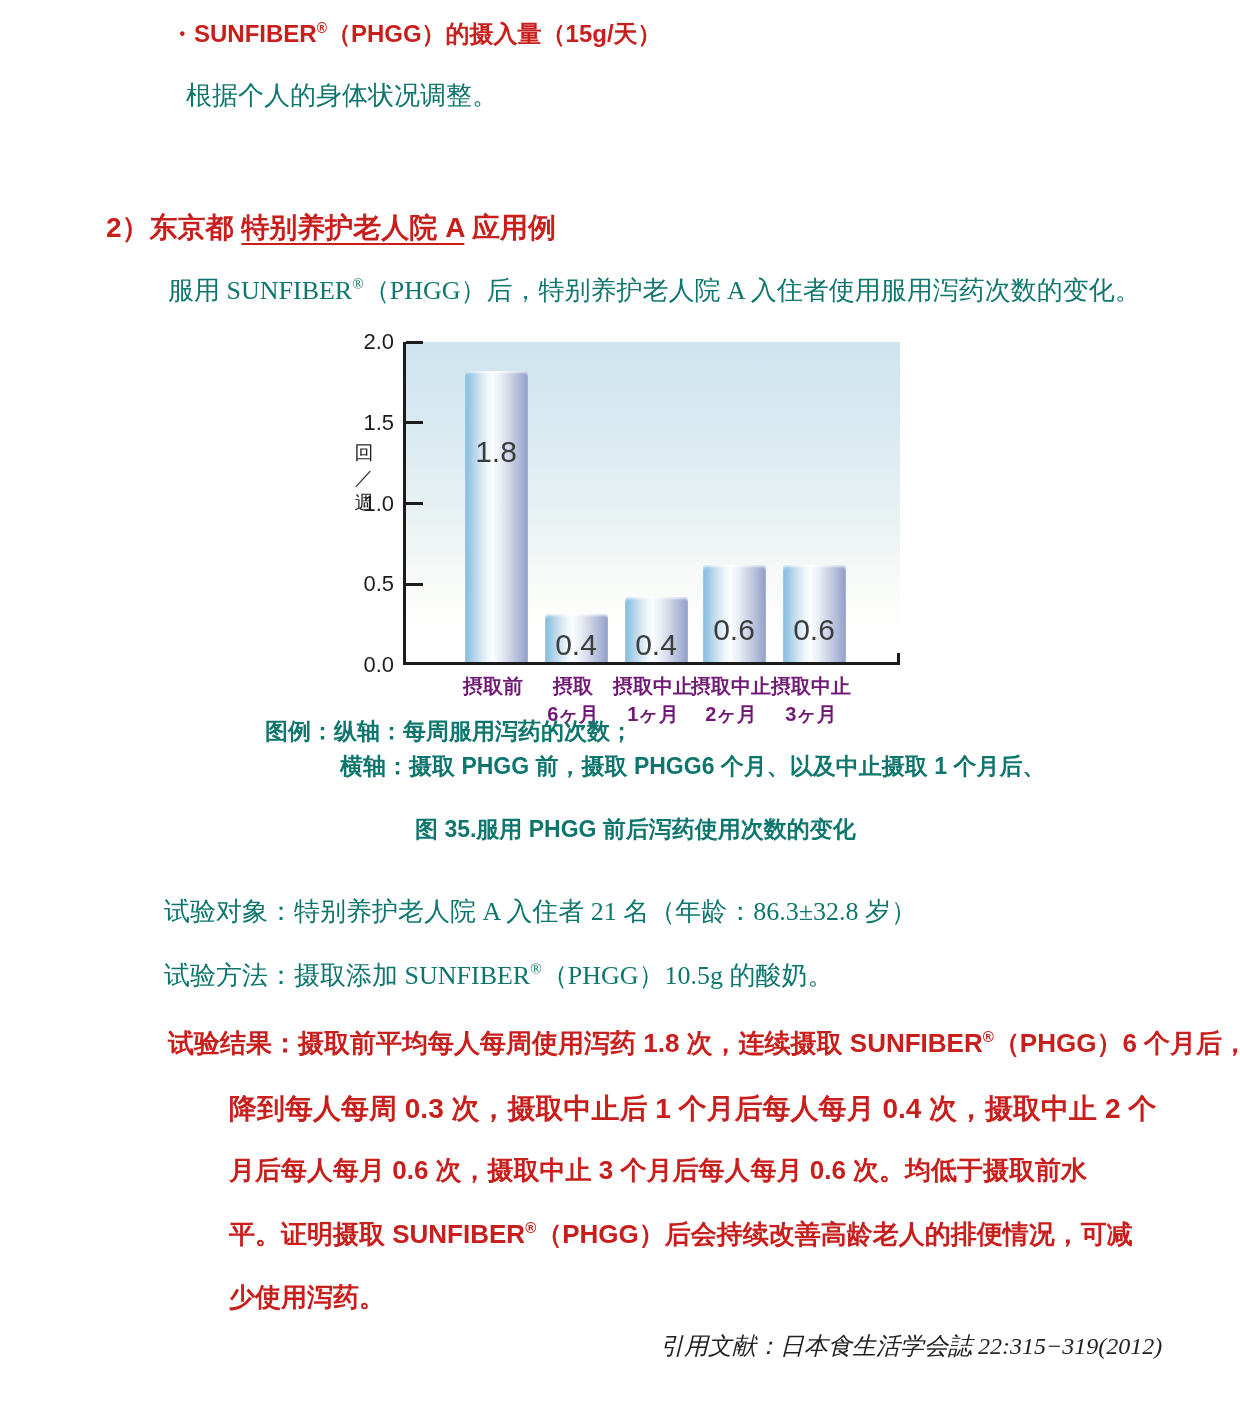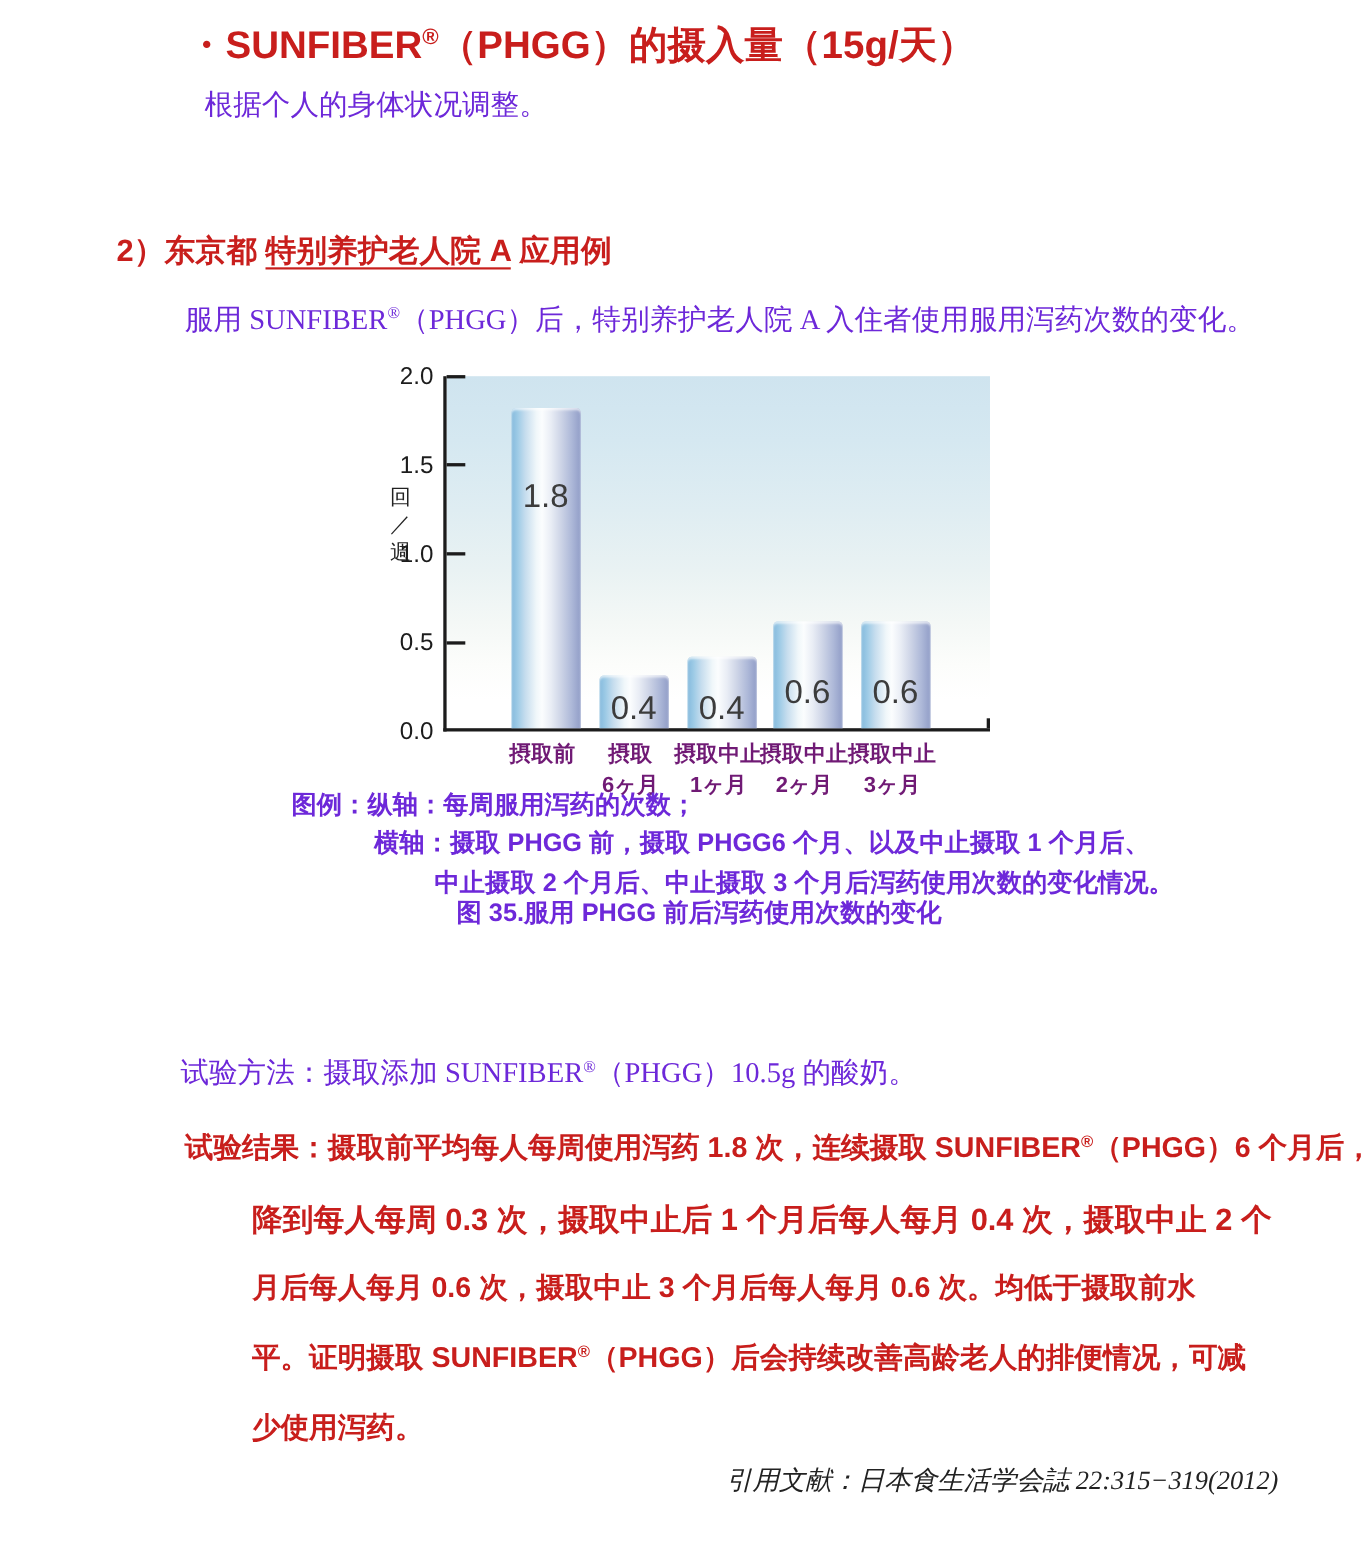--- a/index.html
+++ b/index.html
@@ -4,21 +4,21 @@
 <style>
   * { margin:0; padding:0; box-sizing:border-box; }
   html,body { background:#ffffff; }
   .page {
     position:relative; width:1240px; height:1407px; margin:0 auto;
     background:#ffffff; overflow:hidden;
     font-family:"Liberation Sans", sans-serif;
   }
   .abs { position:absolute; white-space:nowrap; }
   .red { color:#c81e1c; }
-  .blk { color:#6d28d9; }
+  .blk { color:#0f766e; }
   .serif { font-family:"Liberation Serif", serif; }
   .sans  { font-family:"Liberation Sans", sans-serif; }
   .bold { font-weight:bold; }
   sup { font-size:58%; vertical-align:super; line-height:0; }
   .u { text-decoration:underline; text-decoration-thickness:2px; text-underline-offset:6px;margin-top:44px; }
 
   
   .chart-area { position:absolute; left:330px; top:330px; width:600px; height:410px; }
   .plot {
     position:absolute; left:73px; top:12px; width:497px; height:323px;
@@ -56,21 +56,21 @@
     position:absolute; left:20px; top:110px; width:28px; text-align:center;
     font-size:19px; line-height:25px; color:#222;
     font-family:"Liberation Sans", sans-serif;
   }
 </style>
 </head>
 <body>
 
 <div class="page">
 
-  <div class="abs red bold sans" style="left:170px; top:18px; font-size:35px;">・SUNFIBER<sup>®</sup>（PHGG）的摄入量（15g/天）</div>
+  <div class="abs red bold sans" style="left:170px; top:18px; font-size:24px;">・SUNFIBER<sup>®</sup>（PHGG）的摄入量（15g/天）</div>
 
   <div class="abs blk serif" style="left:186px; top:78px; font-size:26px;">根据个人的身体状况调整。</div>
 
   <div class="abs red bold sans" style="left:106px; top:209px; font-size:28px;">2）东京都 <span class="u">特别养护老人院 A</span> 应用例</div>
 
   <div class="abs blk serif" style="left:168px; top:273px; font-size:26px;">服用 SUNFIBER<sup>®</sup>（PHGG）后，特别养护老人院 A 入住者使用服用泻药次数的变化。</div>
 
   <div class="chart-area">
     <div class="ylabel-stack">
         <div>回</div>
@@ -105,23 +105,23 @@
       <div class="xcat-label" style="left: 258px;">摂取中止
 1ヶ月</div>
       <div class="xcat-label" style="left: 336px;">摂取中止
 2ヶ月</div>
       <div class="xcat-label" style="left: 416px;">摂取中止
 3ヶ月</div>
     </div>
 
   <div class="abs blk bold sans" style="left:265px; top:716px; font-size:23px;">图例：纵轴：每周服用泻药的次数；</div>
   <div class="abs blk bold sans" style="left:340px; top:751px; font-size:23px;">横轴：摄取 PHGG 前，摄取 PHGG6 个月、以及中止摄取 1 个月后、</div>
-  <div class="abs blk bold sans" style="left:395px; top:787px; font-size:23px;">中止摄取 2 个月后、中止摄取 3 个月后泻药使用次数的变化情况。</div>
   <div class="abs blk bold sans" style="left:415px; top:814px; font-size:23px;">图 35.服用 PHGG 前后泻药使用次数的变化</div>
 
+  <div class="abs blk serif" style="left:164px; top:894px; font-size:26px;">试验对象：特别养护老人院 A 入住者 21 名（年龄：86.3±32.8 岁）</div>
   <div class="abs blk serif" style="left:164px; top:958px; font-size:26px;">试验方法：摄取添加 SUNFIBER<sup>®</sup>（PHGG）10.5g 的酸奶。</div>
 
   <div class="abs red bold sans" style="left:168px; top:1026px; font-size:26px;">试验结果：摄取前平均每人每周使用泻药 1.8 次，连续摄取 SUNFIBER<sup>®</sup>（PHGG）6 个月后，</div>
   <div class="abs red bold sans" style="left:229px; top:1090px; font-size:28px;">降到每人每周 0.3 次，摄取中止后 1 个月后每人每月 0.4 次，摄取中止 2 个</div>
   <div class="abs red bold sans" style="left:229px; top:1153px; font-size:26px;">月后每人每月 0.6 次，摄取中止 3 个月后每人每月 0.6 次。均低于摄取前水</div>
   <div class="abs red bold sans" style="left:229px; top:1217px; font-size:26px;">平。证明摄取 SUNFIBER<sup>®</sup>（PHGG）后会持续改善高龄老人的排便情况，可减</div>
   <div class="abs red bold sans" style="left:229px; top:1280px; font-size:26px;">少使用泻药。</div>
 
   <div class="abs serif" style="left:660px; top:1330px; font-size:24px; font-style:italic; color:#222;">引用文献：日本食生活学会誌 22:315−319(2012)</div>
 

